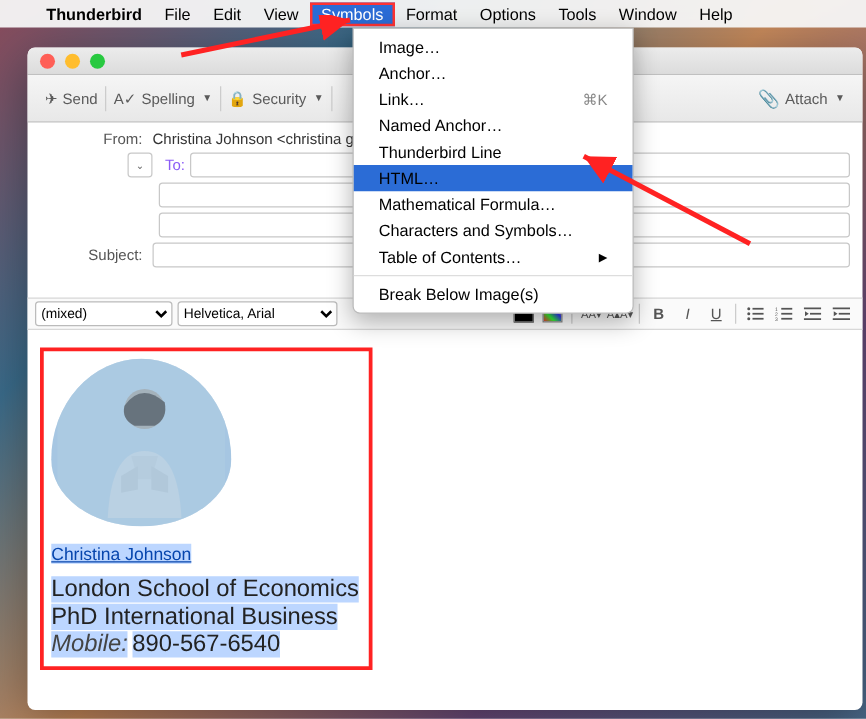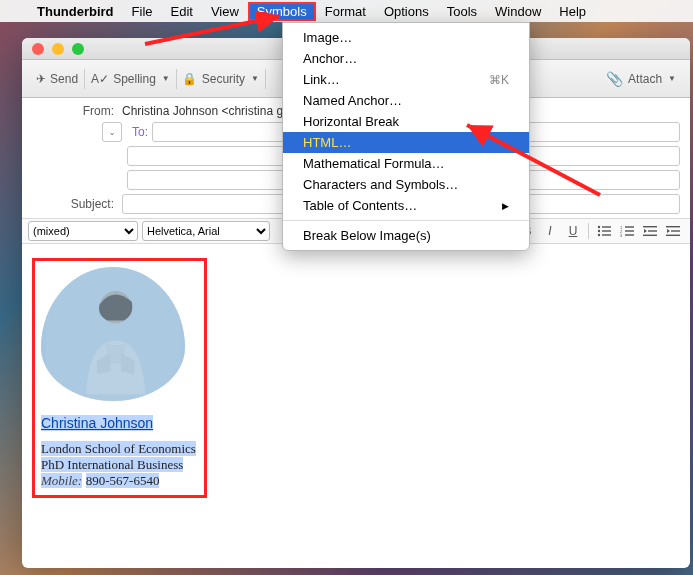--- a/index.html
+++ b/index.html
@@ -46,48 +46,48 @@
 .tb-btn .dd { font-size: 8px; margin-left: 2px; }
 .spacer { flex: 1; }
 .paperclip { font-size: 14px; }
 .headers { padding: 6px 10px 0 10px; }
 .hdr-row { display: flex; align-items: center; margin-bottom: 4px; font-size: 12px; }
 .hdr-label { width: 90px; text-align: right; color: #555; padding-right: 8px; }
 .hdr-from-val { flex: 1; color: #333; }
 .hdr-input-wrap { flex: 1; position: relative; }
 .hdr-input { width: 100%; height: 20px; border: 1px solid #c8c8c8; border-radius: 3px; padding: 0 4px; font-size: 12px; }
 .to-dd { width: 20px; height: 20px; border: 1px solid #c8c8c8; border-radius: 3px; margin-left: 70px; margin-right: 5px; display: flex; align-items: center; justify-content: center; font-size: 8px; color: #666; }
-.format-bar { height: 26px; border-top: 1px solid #d8d8d8; border-bottom: 1px solid #d8d8d8; display: flex; align-items: center; padding: 0 6px; gap: 4px; margin-top: 0; background: #fafafa;}
+.format-bar { height: 26px; border-top: 1px solid #d8d8d8; border-bottom: 1px solid #d8d8d8; display: flex; align-items: center; padding: 0 6px; gap: 4px; margin-top: 20px; background: #fafafa;}
 .sel { height: 20px; font-size: 11px; border: 1px solid #bbb; border-radius: 3px; background: #fff; }
 .sel.style { width: 110px; } .sel.font { width: 128px; }
 .fb-right { margin-left: auto; display: flex; gap: 1px; align-items: center; }
 .fb-ic { width: 22px; height: 20px; display: flex; align-items: center; justify-content: center; font-size: 12px; color: #555; border: 1px solid transparent; border-radius: 2px; }
 .fb-ic svg { display: block; }
 .fb-sep { width: 1px; height: 16px; background: #ccc; margin: 0 3px; }
 .swatch { width: 16px; height: 14px; background: linear-gradient(45deg,#e33,#3e3,#33e,#ee3); border: 1px solid #888;}
 .swatch.black { background: #000; }
 .compose { flex: 1; padding: 14px 10px; font-size: 13px; position: relative; }
 .highlight-box { border: 3px solid #ff2222; display: inline-block; padding: 6px 8px 6px 6px; }
 .sig { display: flex; flex-direction: column; }
 .avatar-wrap { width: 144px; height: 134px; position: relative; margin-bottom: 14px; background: #cde; border-radius: 50% 50% 50% 50% / 60% 60% 40% 40%; overflow: hidden;}
 .avatar-wrap::after{ content: ""; position: absolute; inset: 0; background: rgba(120,170,210,0.45);}
 .avatar-svg { width: 100%; height: 100%; }
 .sel-span { background: #bcd6ff; }
 .sig-name { color: #0645ad; font-weight: 400; text-decoration: underline; font-size: 14px; display: inline; }
-.sig-line { font-size: 13px; color: #222; display: inline; font-family: Liberation Serif, serif; }
+.sig-line { font-size: 19px; color: #222; display: inline; }
 .sig-mobile-lab { font-style: italic; color: #444; }
 .dropdown {
   position: absolute; left: 282px; top: 22px;
-  width: 248px; background: #fff;
+  width: 225px; background: #fff;
   border: 0.5px solid #bbb; border-radius: 0 0 6px 6px;
   box-shadow: 0 6px 20px rgba(0,0,0,0.3);
   padding: 4px 0; font-size: 13px; z-index: 20;
 }
 .dd-item { padding: 3px 20px; display: flex; align-items: center; justify-content: space-between; cursor: default;}
-.dd-item.highlight { background: #2b6cd6; color: #fde047; }
+.dd-item.highlight { background: #2b6cd6; color: #000000; }
 .dd-item .arr { font-size: 9px; }
 .dd-item .shc { color: #888; font-size: 12px; }
 .dd-sep { height: 1px; background: #ddd; margin: 4px 0; }
 .annot-arrow { position: absolute; z-index: 30; pointer-events: none; }
 </style>
 </head>
 <body>
 
 <div class="menubar">
   <span class="apple"></span>
@@ -111,21 +111,21 @@
       <span>Anchor…</span>
     </div>
   <div class="dd-item">
       <span>Link…</span>
       <span class="shc">⌘K</span>
     </div>
   <div class="dd-item">
       <span>Named Anchor…</span>
     </div>
   <div class="dd-item">
-      <span>Horizontal Break</span>
+      <span>Thunderbird Line</span>
     </div>
   <div class="dd-item highlight">
       <span>HTML…</span>
     </div>
   <div class="dd-item">
       <span>Mathematical Formula…</span>
     </div>
   <div class="dd-item">
       <span>Characters and Symbols…</span>
     </div>

